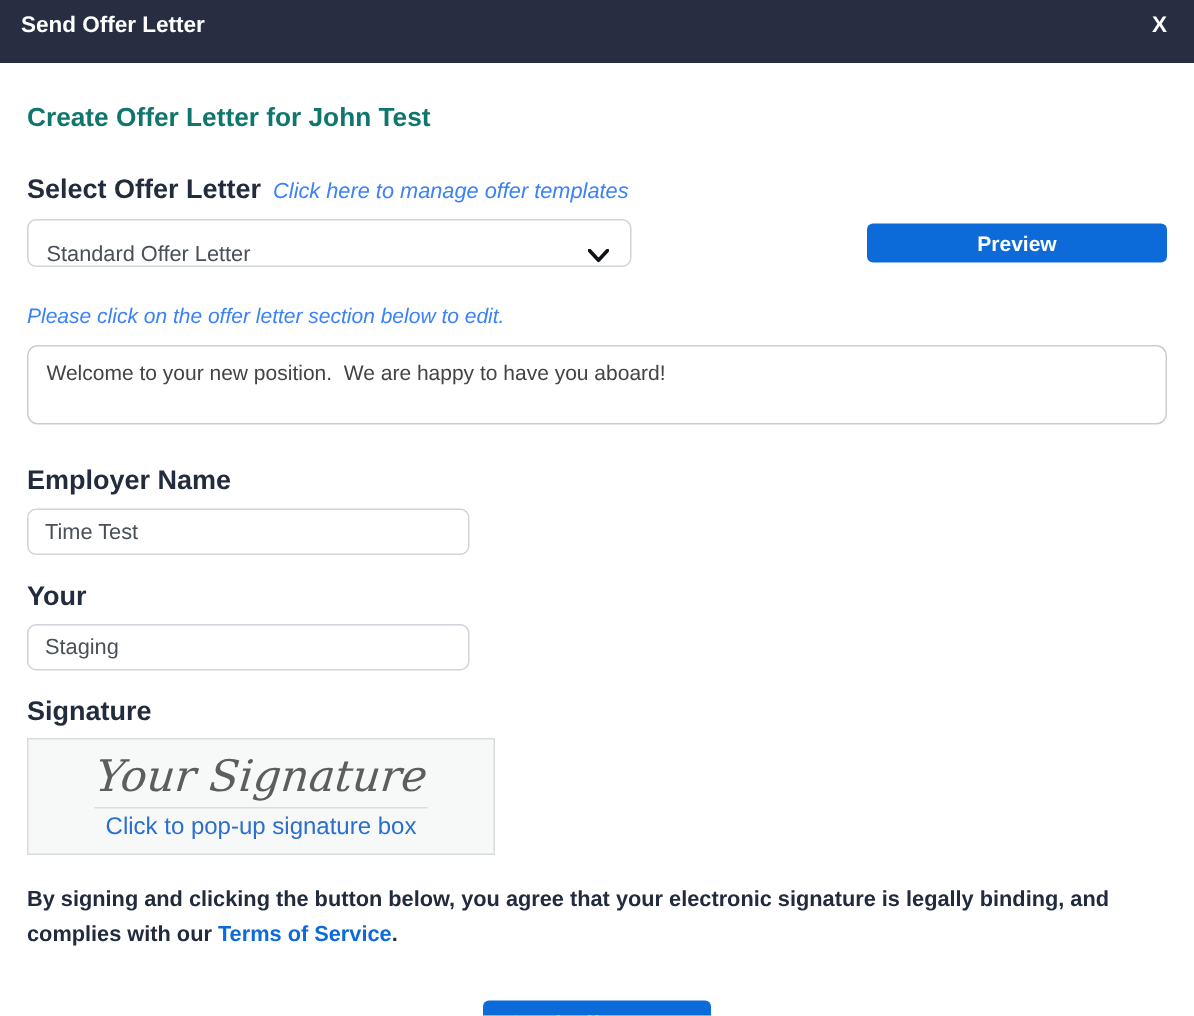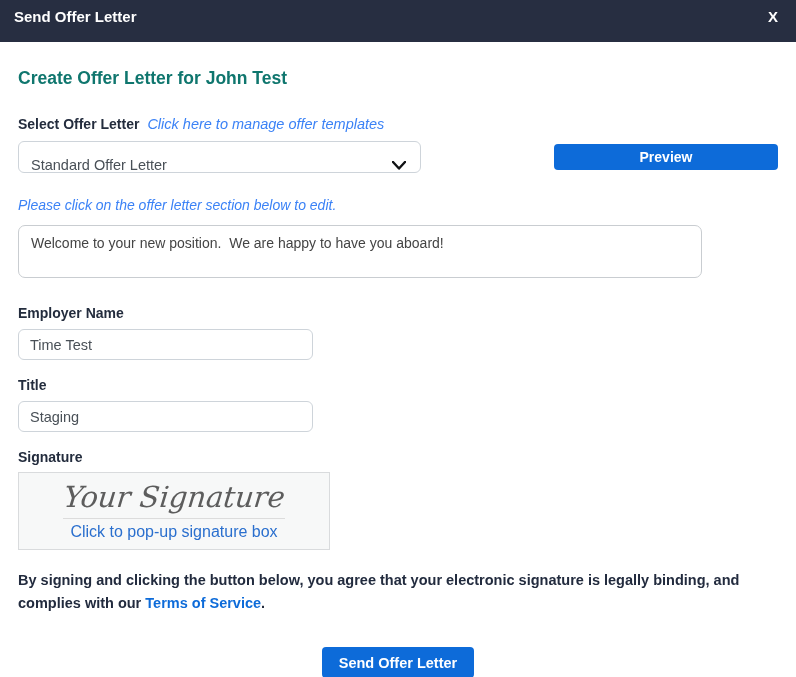--- a/index.html
+++ b/index.html
@@ -44,21 +44,21 @@
     margin-top: 8px;
   }
   .select-label-row {
     margin-top: 27px;
     display: flex;
     align-items: baseline;
     gap: 8px;
   }
   .field-label {
     color: #232c3d;
-    font-size: 14px;
+    font-size: 18px;
     font-weight: bold;
   }
   .manage-link {
     color: #3b82f6;
     font-size: 14.5px;
     font-style: italic;
     text-decoration: none;
   }
   .select-row {
     margin-top: 9px;
@@ -84,33 +84,33 @@
     background: #0d6bd9;
     color: #ffffff;
     font-weight: bold;
     font-size: 14px;
     border: none;
     border-radius: 4px;
     cursor: pointer;
     font-family: "Liberation Sans", sans-serif;
   }
   .preview-btn {
-    width: 224px;
+    width: 200px;
     height: 26px;
     margin-top: 3px;
   }
   .instruction {
     margin-top: 24px;
     font-style: italic;
     font-size: 14px;
     color: #3b82f6;
   }
   .letter-body {
     margin-top: 12px;
-    width: 684px;
+    width: 760px;
     height: 53px;
     border: 1px solid #c9cdd1;
     border-radius: 7px;
     padding: 9px 12px;
     font-size: 14px;
     color: #444444;
     white-space: pre-wrap;
     cursor: text;
   }
   .stack-label { margin-top: 27px; display: block; }
@@ -199,21 +199,21 @@
     <button class="btn preview-btn">Preview</button>
   </div>
 
   <div class="instruction">Please click on the offer letter section below to edit.</div>
 
   <div class="letter-body">Welcome to your new position.  We are happy to have you aboard!</div>
 
   <label class="field-label stack-label">Employer Name</label>
   <input type="text" class="text-input" value="Time Test" style="">
 
-  <label class="field-label stack-label-sm">Title</label>
+  <label class="field-label stack-label-sm">Your</label>
   <input type="text" class="text-input" value="Staging" style="">
 
   <label class="field-label stack-label-sm">Signature</label>
   <div class="sig-box">
     <span class="sig-script">Your Signature</span>
     <span class="sig-divider"></span>
     <span class="sig-hint">Click to pop-up signature box</span>
   </div>
 
   <p class="agreement"><span>By signing and clicking the button below, you agree that your electronic signature is legally binding, and complies with our </span><a href="#">Terms of Service</a><span>.</span></p>

